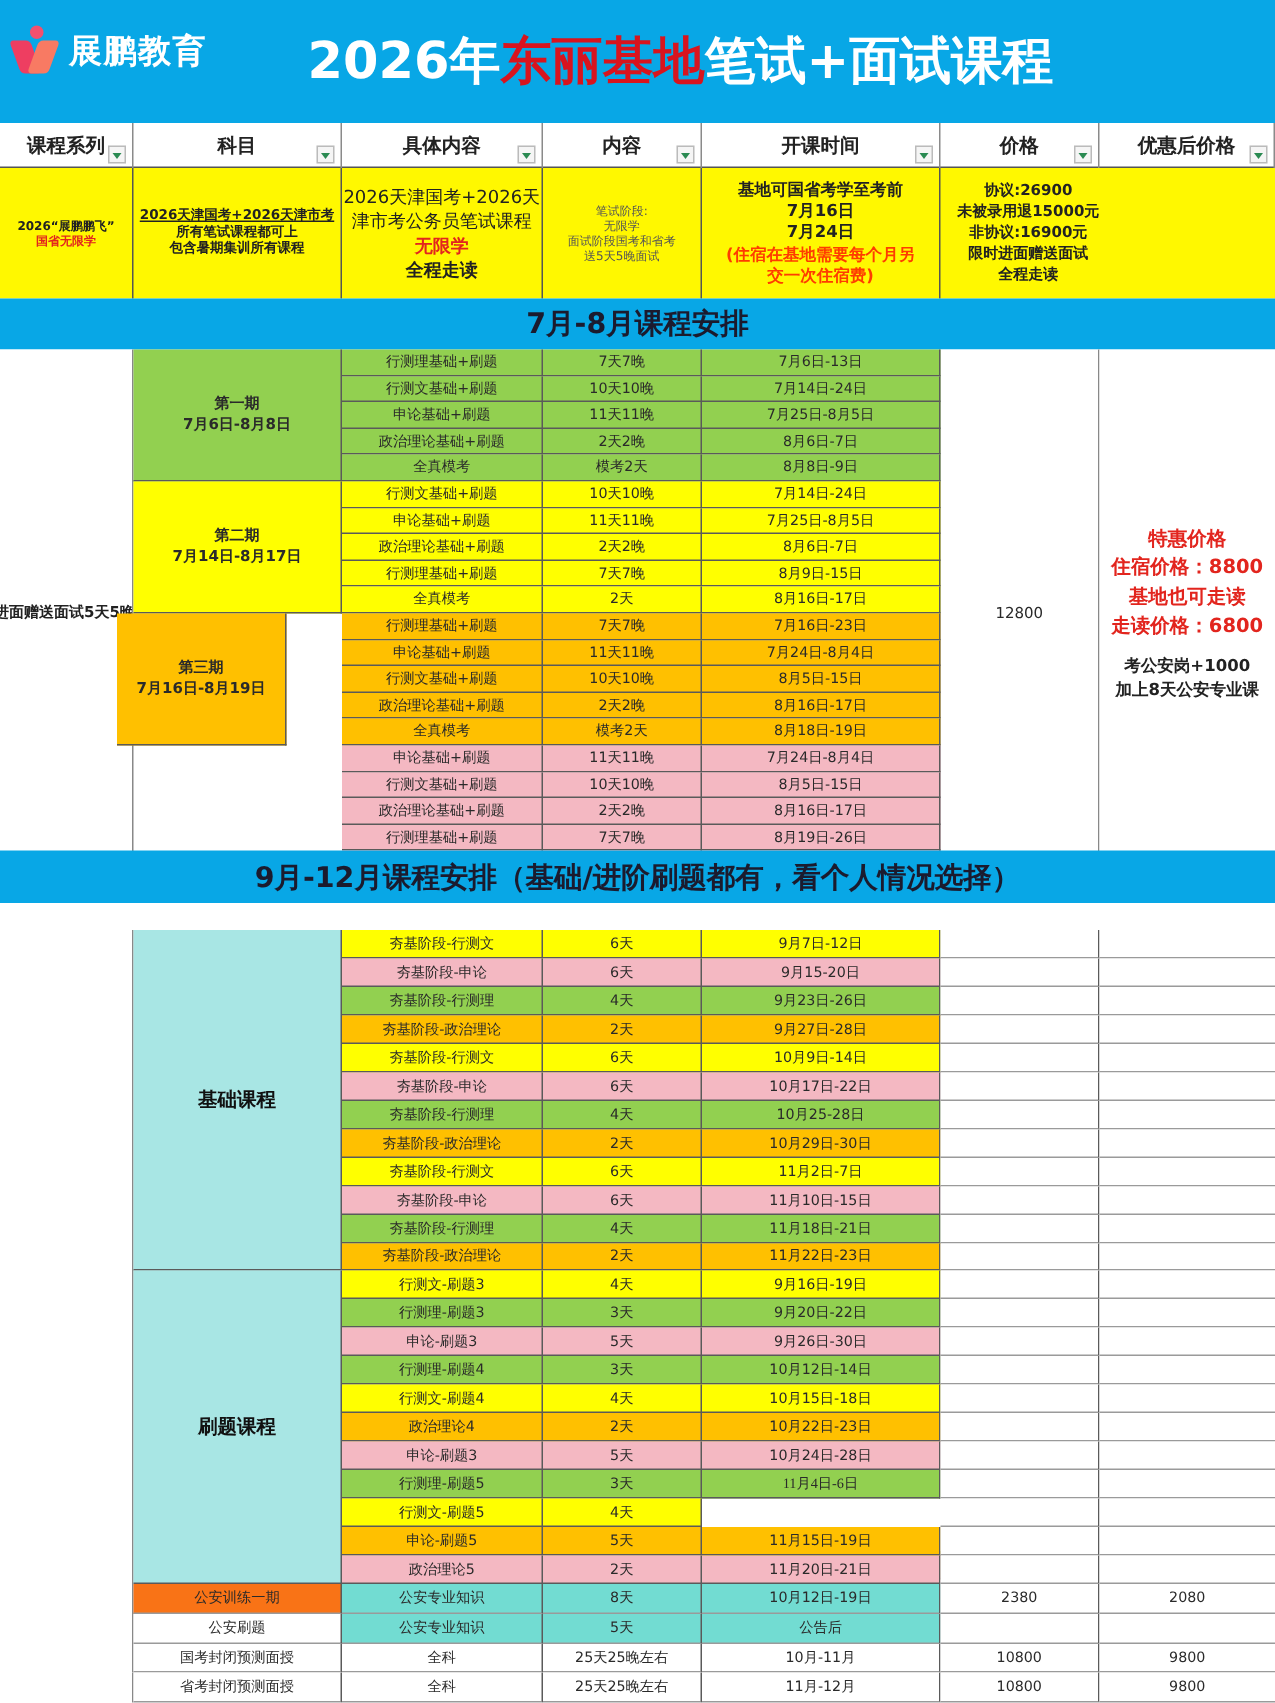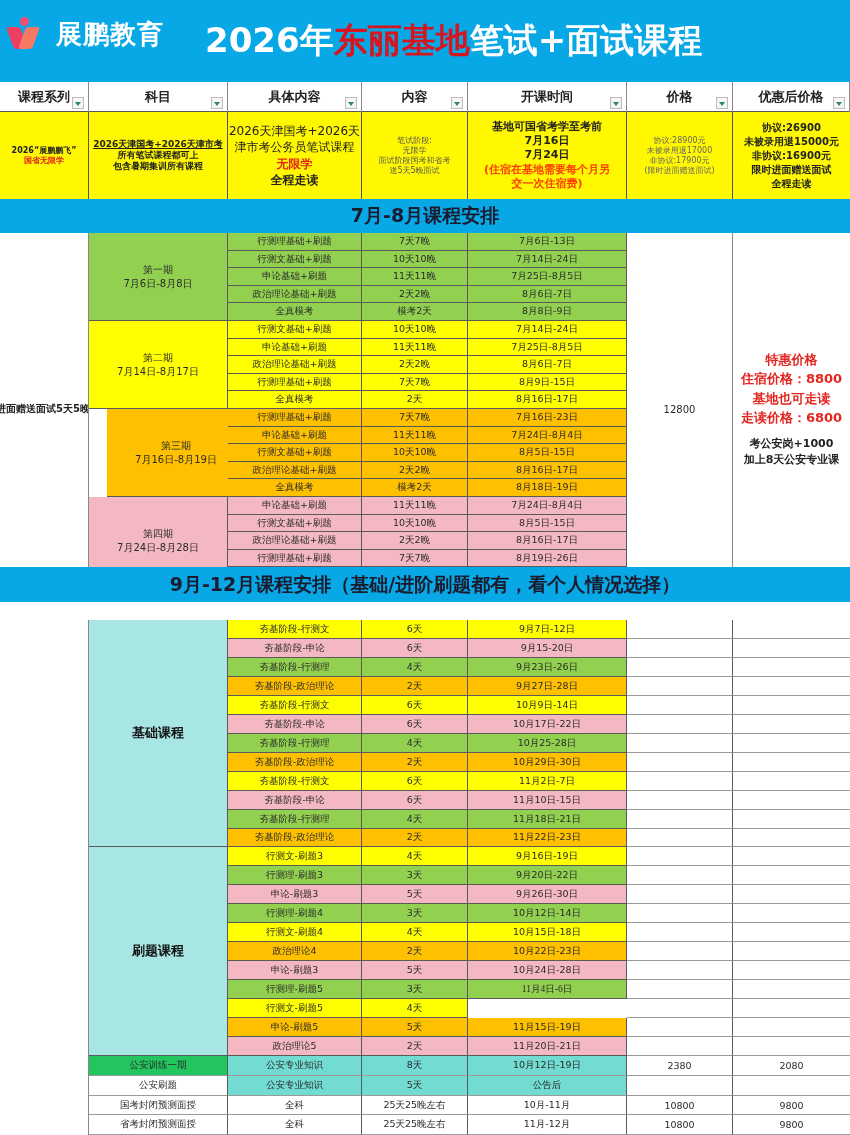--- a/index.html
+++ b/index.html
@@ -4,41 +4,41 @@
 <style>
   * { box-sizing: border-box; margin: 0; padding: 0; }
   body { width: 850px; height: 1135px; overflow: hidden; background: #ffffff; font-family: "DejaVu Sans", "Liberation Sans", sans-serif; color: #1a1a1a; position: relative; }
   .abs { position: absolute; }
   .header { left: 0; top: 0; width: 850px; height: 82px; background: #08a7e6; }
   .logo { left: 8px; top: 16px; height: 36px; display: flex; align-items: center; }
   .logo-mark { width: 34px; height: 34px; position: relative; }
   .logo-mark .dot { position: absolute; left: 12px; top: 0px; width: 9px; height: 9px; border-radius: 50%; background: #f2506e; }
   .logo-mark .v1 { position: absolute; left: 2px; top: 10px; width: 14px; height: 22px; background: #ee3e61; transform: skewX(20deg); border-radius: 3px; }
   .logo-mark .v2 { position: absolute; left: 14px; top: 10px; width: 14px; height: 22px; background: #f87a63; transform: skewX(-20deg); border-radius: 3px; }
-  .logo-text { color: #fff; font-weight: bold; font-size: 26px; margin-left: 14px; letter-spacing: 1px; }
+  .logo-text { color: #fff; font-weight: bold; font-size: 22px; margin-left: 4px; letter-spacing: 1px; }
   .title { left: 205px; top: 18px; width: 560px; height: 50px; font-size: 34px; font-weight: bold; color: #fff; white-space: nowrap; }
   .title .red { color: #d8141e; }
 
   .colhead { top: 82px; height: 30px; background: #fff; border-bottom: 1px solid #555; display: flex; }
   .ch { position: relative; height: 30px; border-right: 1px solid #8a8a8a; display: flex; align-items: center; justify-content: center; font-size: 13px; font-weight: bold; color: #222; }
   .ch .dd { position: absolute; right: 4px; bottom: 3px; width: 12px; height: 12px; border: 1px solid #bbb; background: #f5f5f5; }
   .ch .dd::after { content: ""; position: absolute; left: 2px; top: 4px; border-left: 3px solid transparent; border-right: 3px solid transparent; border-top: 4px solid #2a8a52; }
 
   .promo { top: 112px; height: 87px; background: #fff800; display: flex; }
   .pc { height: 87px; border-right: 1px solid #555; display: flex; flex-direction: column; align-items: center; justify-content: center; text-align: center; font-size: 10px; line-height: 1.25; color: #222; }
   .pc .b { font-weight: bold; }
   .pc .r { color: #e2251e; font-weight: bold; }
   .pc .u { text-decoration: underline; font-weight: bold; }
 
   .band { left: 0; width: 850px; background: #08a7e6; display: flex; align-items: center; justify-content: center; font-weight: bold; color: #1b1b2e; font-size: 19px; }
 
   .grid { left: 0; width: 850px; }
   .cell { position: absolute; display: flex; align-items: center; justify-content: center; text-align: center; font-size: 9.5px; color: #2a2a2a; border-right: 1px solid #5a5a5a; border-bottom: 1px solid #5a5a5a; white-space: nowrap; overflow: hidden; }
   .white-cell { background: #fff; border-right: 1px solid #888; border-bottom: none; }
-  .grp { font-weight: normal; font-size: 10px; line-height: 1.4; flex-direction: column; }
+  .grp { font-weight: bold; font-size: 10px; line-height: 1.4; flex-direction: column; }
   .leftinfo { font-weight: bold; font-size: 10px; line-height: 1.55; flex-direction: row; color: #222; }
   .special { flex-direction: column; font-weight: bold; font-size: 13px; line-height: 1.5; }
   .special .r { color: #e2251e; }
   .special .k { color: #222; }
   .green { background: #92d050; }
   .yellow { background: #ffff00; }
   .orange { background: #ffc000; }
   .pink { background: #f4b8c2; }
   .teal { background: #a8e6e4; }
   .bigcat { font-size: 13px; font-weight: bold; color: #111; }
@@ -111,26 +111,20 @@
     <span>无限学</span>
     <span>面试阶段国考和省考</span>
     <span>送5天5晚面试</span>
   </div>
   <div class="pc" style="width:159px;font-size:11px;line-height:1.3">
     <span class="b">基地可国省考学至考前</span>
     <span class="b">7月16日</span>
     <span class="b">7月24日</span>
     <span class="r" style="color:#ff3c00">(住宿在基地需要每个月另</span>
     <span class="r" style="color:#ff3c00">交一次住宿费)</span>
-  </div>
-  <div class="pc" style="width:106px;font-size:8px;color:#666">
-    <span>协议:28900元</span>
-    <span>未被录用退17000</span>
-    <span>非协议:17900元</span>
-    <span>(限时进面赠送面试)</span>
   </div>
   <div class="pc" style="width:117px;font-size:10px;line-height:1.4;border-right:none">
     <span class="b">协议:26900</span>
     <span class="b">未被录用退15000元</span>
     <span class="b">非协议:16900元</span>
     <span class="b">限时进面赠送面试</span>
     <span class="b">全程走读</span>
   </div>
 </div>
 
@@ -193,44 +187,40 @@
   <div class="cell yellow" style="left:228px;top:123px;width:134px;height:18px;">政治理论基础+刷题</div>
   <div class="cell yellow" style="left:362px;top:123px;width:106px;height:18px;">2天2晚</div>
   <div class="cell yellow" style="left:468px;top:123px;width:159px;height:18px;">8月6日-7日</div>
   <div class="cell yellow" style="left:228px;top:141px;width:134px;height:17px;">行测理基础+刷题</div>
   <div class="cell yellow" style="left:362px;top:141px;width:106px;height:17px;">7天7晚</div>
   <div class="cell yellow" style="left:468px;top:141px;width:159px;height:17px;">8月9日-15日</div>
   <div class="cell yellow" style="left:228px;top:158px;width:134px;height:18px;">全真模考</div>
   <div class="cell yellow" style="left:362px;top:158px;width:106px;height:18px;">2天</div>
   <div class="cell yellow" style="left:468px;top:158px;width:159px;height:18px;">8月16日-17日</div>
 
-  <div class="cell orange grp" style="left:107px;top:176px;width:139px;height:88px;align-items:center;">
+  <div class="cell orange grp" style="left:78px;top:176px;width:113px;height:88px;align-items:center;">
       <span>第三期</span>
       <span>7月16日-8月19日</span>
     </div>
   <div class="cell orange" style="left:228px;top:176px;width:134px;height:18px;">行测理基础+刷题</div>
   <div class="cell orange" style="left:362px;top:176px;width:106px;height:18px;">7天7晚</div>
   <div class="cell orange" style="left:468px;top:176px;width:159px;height:18px;">7月16日-23日</div>
   <div class="cell orange" style="left:228px;top:194px;width:134px;height:17px;">申论基础+刷题</div>
   <div class="cell orange" style="left:362px;top:194px;width:106px;height:17px;">11天11晚</div>
   <div class="cell orange" style="left:468px;top:194px;width:159px;height:17px;">7月24日-8月4日</div>
   <div class="cell orange" style="left:228px;top:211px;width:134px;height:18px;">行测文基础+刷题</div>
   <div class="cell orange" style="left:362px;top:211px;width:106px;height:18px;">10天10晚</div>
   <div class="cell orange" style="left:468px;top:211px;width:159px;height:18px;">8月5日-15日</div>
   <div class="cell orange" style="left:228px;top:229px;width:134px;height:17px;">政治理论基础+刷题</div>
   <div class="cell orange" style="left:362px;top:229px;width:106px;height:17px;">2天2晚</div>
   <div class="cell orange" style="left:468px;top:229px;width:159px;height:17px;">8月16日-17日</div>
   <div class="cell orange" style="left:228px;top:246px;width:134px;height:18px;">全真模考</div>
   <div class="cell orange" style="left:362px;top:246px;width:106px;height:18px;">模考2天</div>
   <div class="cell orange" style="left:468px;top:246px;width:159px;height:18px;">8月18日-19日</div>
 
-  <div class="cell pink grp" style="left:89px;top:264px;width:139px;height:88px;">
-      <span>第四期</span>
-      <span>7月24日-8月28日</span>
-    </div>
   <div class="cell pink" style="left:228px;top:264px;width:134px;height:18px;">申论基础+刷题</div>
   <div class="cell pink" style="left:362px;top:264px;width:106px;height:18px;">11天11晚</div>
   <div class="cell pink" style="left:468px;top:264px;width:159px;height:18px;">7月24日-8月4日</div>
   <div class="cell pink" style="left:228px;top:282px;width:134px;height:17px;">行测文基础+刷题</div>
   <div class="cell pink" style="left:362px;top:282px;width:106px;height:17px;">10天10晚</div>
   <div class="cell pink" style="left:468px;top:282px;width:159px;height:17px;">8月5日-15日</div>
   <div class="cell pink" style="left:228px;top:299px;width:134px;height:18px;">政治理论基础+刷题</div>
   <div class="cell pink" style="left:362px;top:299px;width:106px;height:18px;">2天2晚</div>
   <div class="cell pink" style="left:468px;top:299px;width:159px;height:18px;">8月16日-17日</div>
   <div class="cell pink" style="left:228px;top:317px;width:134px;height:17px;">行测理基础+刷题</div>
@@ -365,21 +355,21 @@
     <div class="cell" style="left: 733px; top: 398px; width: 117px; height: 19px; background: rgb(255, 255, 255); border-bottom: 1px solid rgb(154, 154, 154); border-right: none;"></div>
     <div class="cell pink" style="left: 228px; top: 417px; width: 134px; height: 19px;">政治理论5</div>
     <div class="cell pink" style="left: 362px; top: 417px; width: 106px; height: 19px;">2天</div>
     <div class="cell pink" style="left: 468px; top: 417px; width: 159px; height: 19px;">11月20日-21日</div>
     <div class="cell" style="left: 627px; top: 417px; width: 106px; height: 19px; background: rgb(255, 255, 255); border-bottom: 1px solid rgb(154, 154, 154);"></div>
     <div class="cell" style="left: 733px; top: 417px; width: 117px; height: 19px; background: rgb(255, 255, 255); border-bottom: 1px solid rgb(154, 154, 154); border-right: none;"></div>
   </div>
 
 <div class="abs grid" id="extras-grid" style="top:1056px;height:79px;">
     <div class="cell" style="left: 0px; top: 0px; width: 89px; height: 20px; background: rgb(255, 255, 255); border-right: 1px solid rgb(136, 136, 136); border-bottom: none;"></div>
-    <div class="cell" style="left: 89px; top: 0px; width: 139px; height: 20px; background: #22c55e; border-bottom: 1px solid rgb(154, 154, 154);">公安训练一期</div>
+    <div class="cell" style="left: 89px; top: 0px; width: 139px; height: 20px; background: #f97316; border-bottom: 1px solid rgb(154, 154, 154);">公安训练一期</div>
     <div class="cell" style="left: 228px; top: 0px; width: 134px; height: 20px; background: rgb(114, 220, 210); border-bottom: 1px solid rgb(154, 154, 154);">公安专业知识</div>
     <div class="cell" style="left: 362px; top: 0px; width: 106px; height: 20px; background: rgb(114, 220, 210); border-bottom: 1px solid rgb(154, 154, 154);">8天</div>
     <div class="cell" style="left: 468px; top: 0px; width: 159px; height: 20px; background: rgb(114, 220, 210); border-bottom: 1px solid rgb(154, 154, 154);">10月12日-19日</div>
     <div class="cell" style="left: 627px; top: 0px; width: 106px; height: 20px; background: rgb(255, 255, 255); border-bottom: 1px solid rgb(154, 154, 154);">2380</div>
     <div class="cell" style="left: 733px; top: 0px; width: 117px; height: 20px; background: rgb(255, 255, 255); border-bottom: 1px solid rgb(154, 154, 154); border-right: none;">2080</div>
     <div class="cell" style="left: 0px; top: 20px; width: 89px; height: 20px; background: rgb(255, 255, 255); border-right: 1px solid rgb(136, 136, 136); border-bottom: none;"></div>
     <div class="cell" style="left: 89px; top: 20px; width: 139px; height: 20px; background: rgb(255, 255, 255); border-bottom: 1px solid rgb(154, 154, 154);">公安刷题</div>
     <div class="cell" style="left: 228px; top: 20px; width: 134px; height: 20px; background: rgb(114, 220, 210); border-bottom: 1px solid rgb(154, 154, 154);">公安专业知识</div>
     <div class="cell" style="left: 362px; top: 20px; width: 106px; height: 20px; background: rgb(114, 220, 210); border-bottom: 1px solid rgb(154, 154, 154);">5天</div>
     <div class="cell" style="left: 468px; top: 20px; width: 159px; height: 20px; background: rgb(114, 220, 210); border-bottom: 1px solid rgb(154, 154, 154);">公告后</div>

